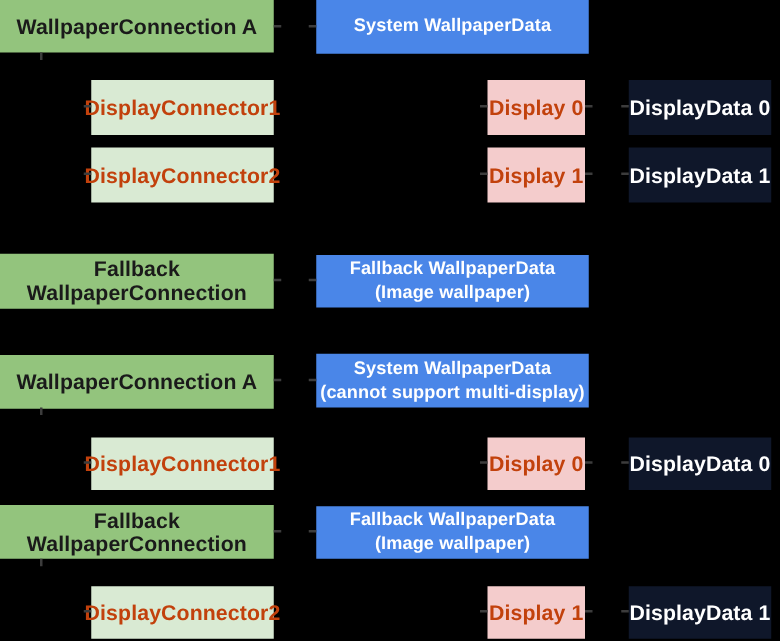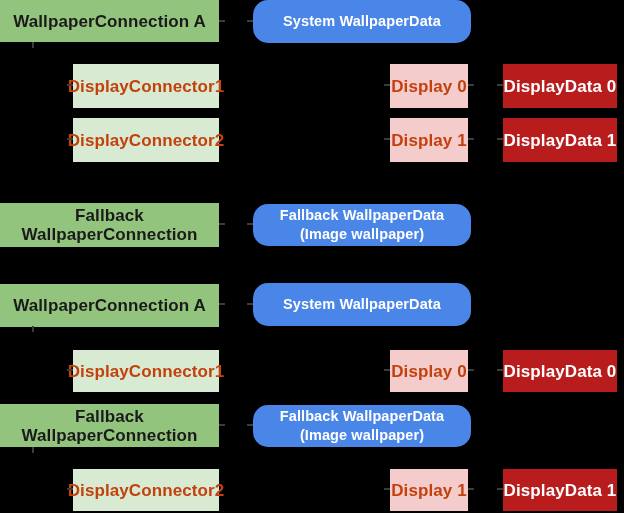--- a/index.html
+++ b/index.html
@@ -7,23 +7,23 @@
     position:relative;width:624px;height:513px;background:#000000;overflow:hidden;
     font-family:"Liberation Sans","DejaVu Sans",sans-serif;
   }
   .box{
     position:absolute;display:flex;flex-direction:column;align-items:center;justify-content:center;
     text-align:center;font-weight:700;font-size:17px;line-height:19px;letter-spacing:0.1px;
   }
   .box span{display:block;}
   .green{background:#93c47d;color:#1a1a1a;}
   .lightgreen{background:#d9ead3;color:#c2410c;}
-  .blue{background:#4a86e8;color:#ffffff;font-size:14.5px;border-radius:15px;}
+  .blue{background:#4a86e8;color:#ffffff;font-size:14.5px;}
   .pink{background:#f4cccc;color:#c2410c;}
-  .magenta{background:#b91c1c;color:#ffffff;}
+  .magenta{background:#0f172a;color:#ffffff;}
   .stub-h{position:absolute;width:6px;height:2px;background:#3c3c3c;}
   .stub-v{position:absolute;width:2px;height:6px;background:#3c3c3c;}
 </style>
 </head>
 <body>
 
 <div class="stage">
 
   <div class="box green" style="left:0;top:0;width:219px;height:42px">
     <span>WallpaperConnection A</span>
@@ -58,20 +58,21 @@
   <div class="box blue" style="left:253px;top:204px;width:218px;height:42px">
     <span>Fallback WallpaperData</span>
     <span>(Image wallpaper)</span>
   </div>
 
   <div class="box green" style="left:0;top:284px;width:219px;height:43px">
     <span>WallpaperConnection A</span>
   </div>
   <div class="box blue" style="left:253px;top:283px;width:218px;height:43px">
     <span>System WallpaperData</span>
+    <span>(cannot support multi-display)</span>
   </div>
 
   <div class="box lightgreen" style="left:73px;top:350px;width:146px;height:42px">
     <span>DisplayConnector1</span>
   </div>
   <div class="box pink" style="left:390px;top:350px;width:78px;height:42px">
     <span>Display 0</span>
   </div>
   <div class="box magenta" style="left:503px;top:350px;width:114px;height:42px">
     <span>DisplayData 0</span>

